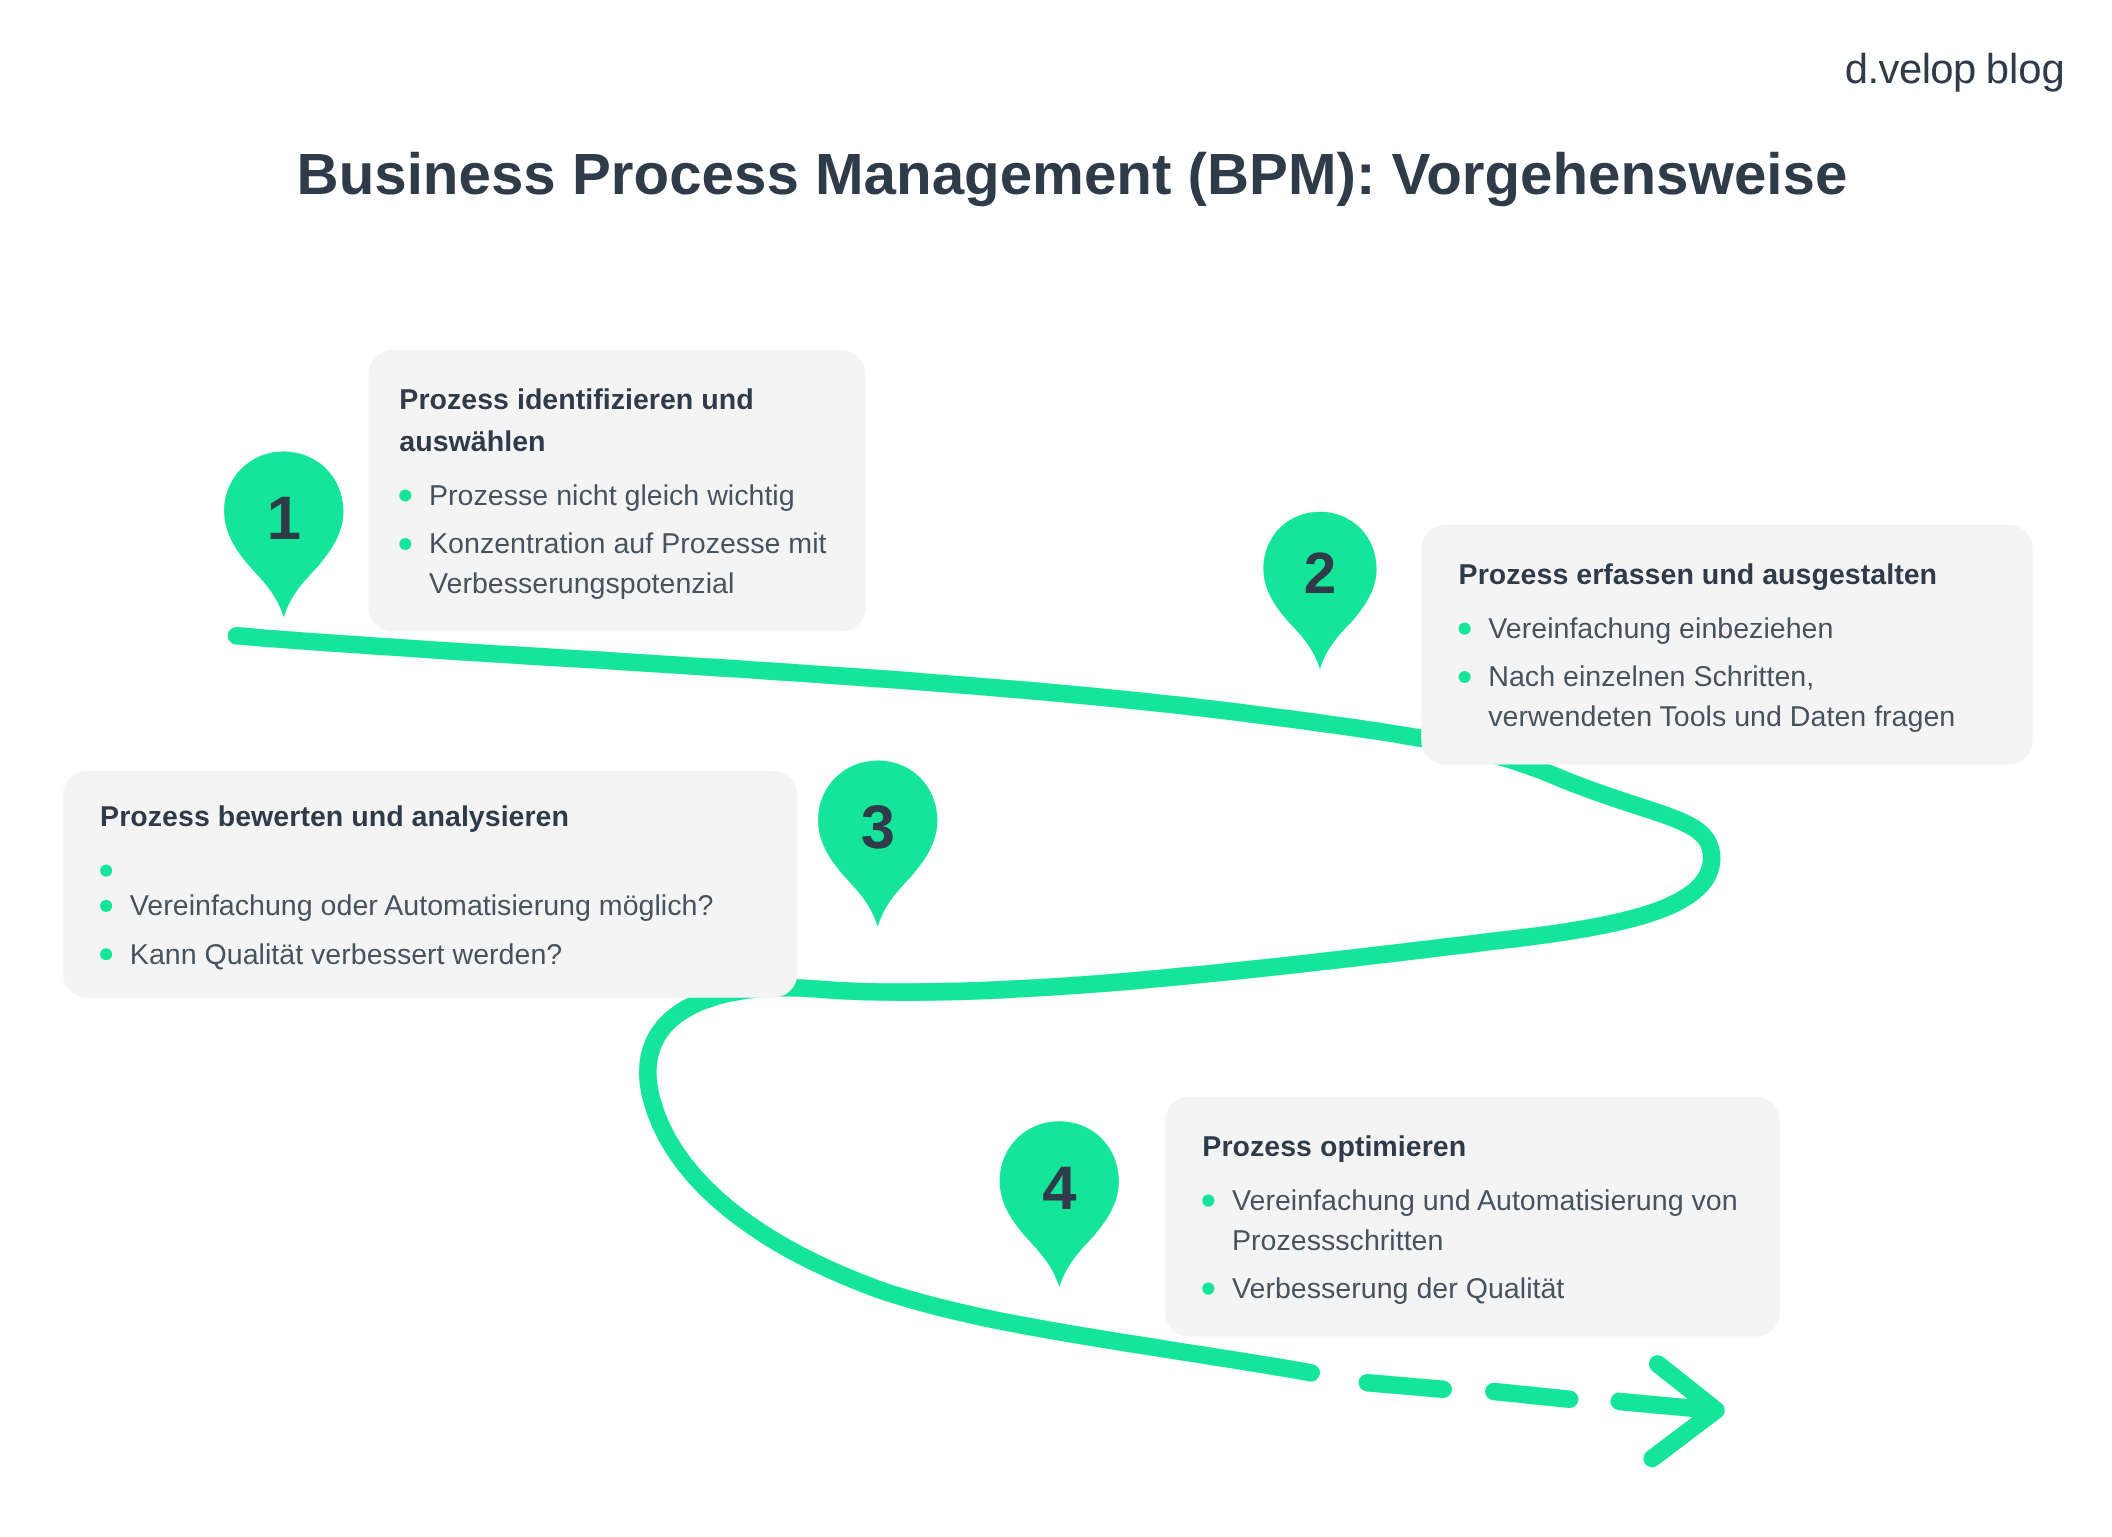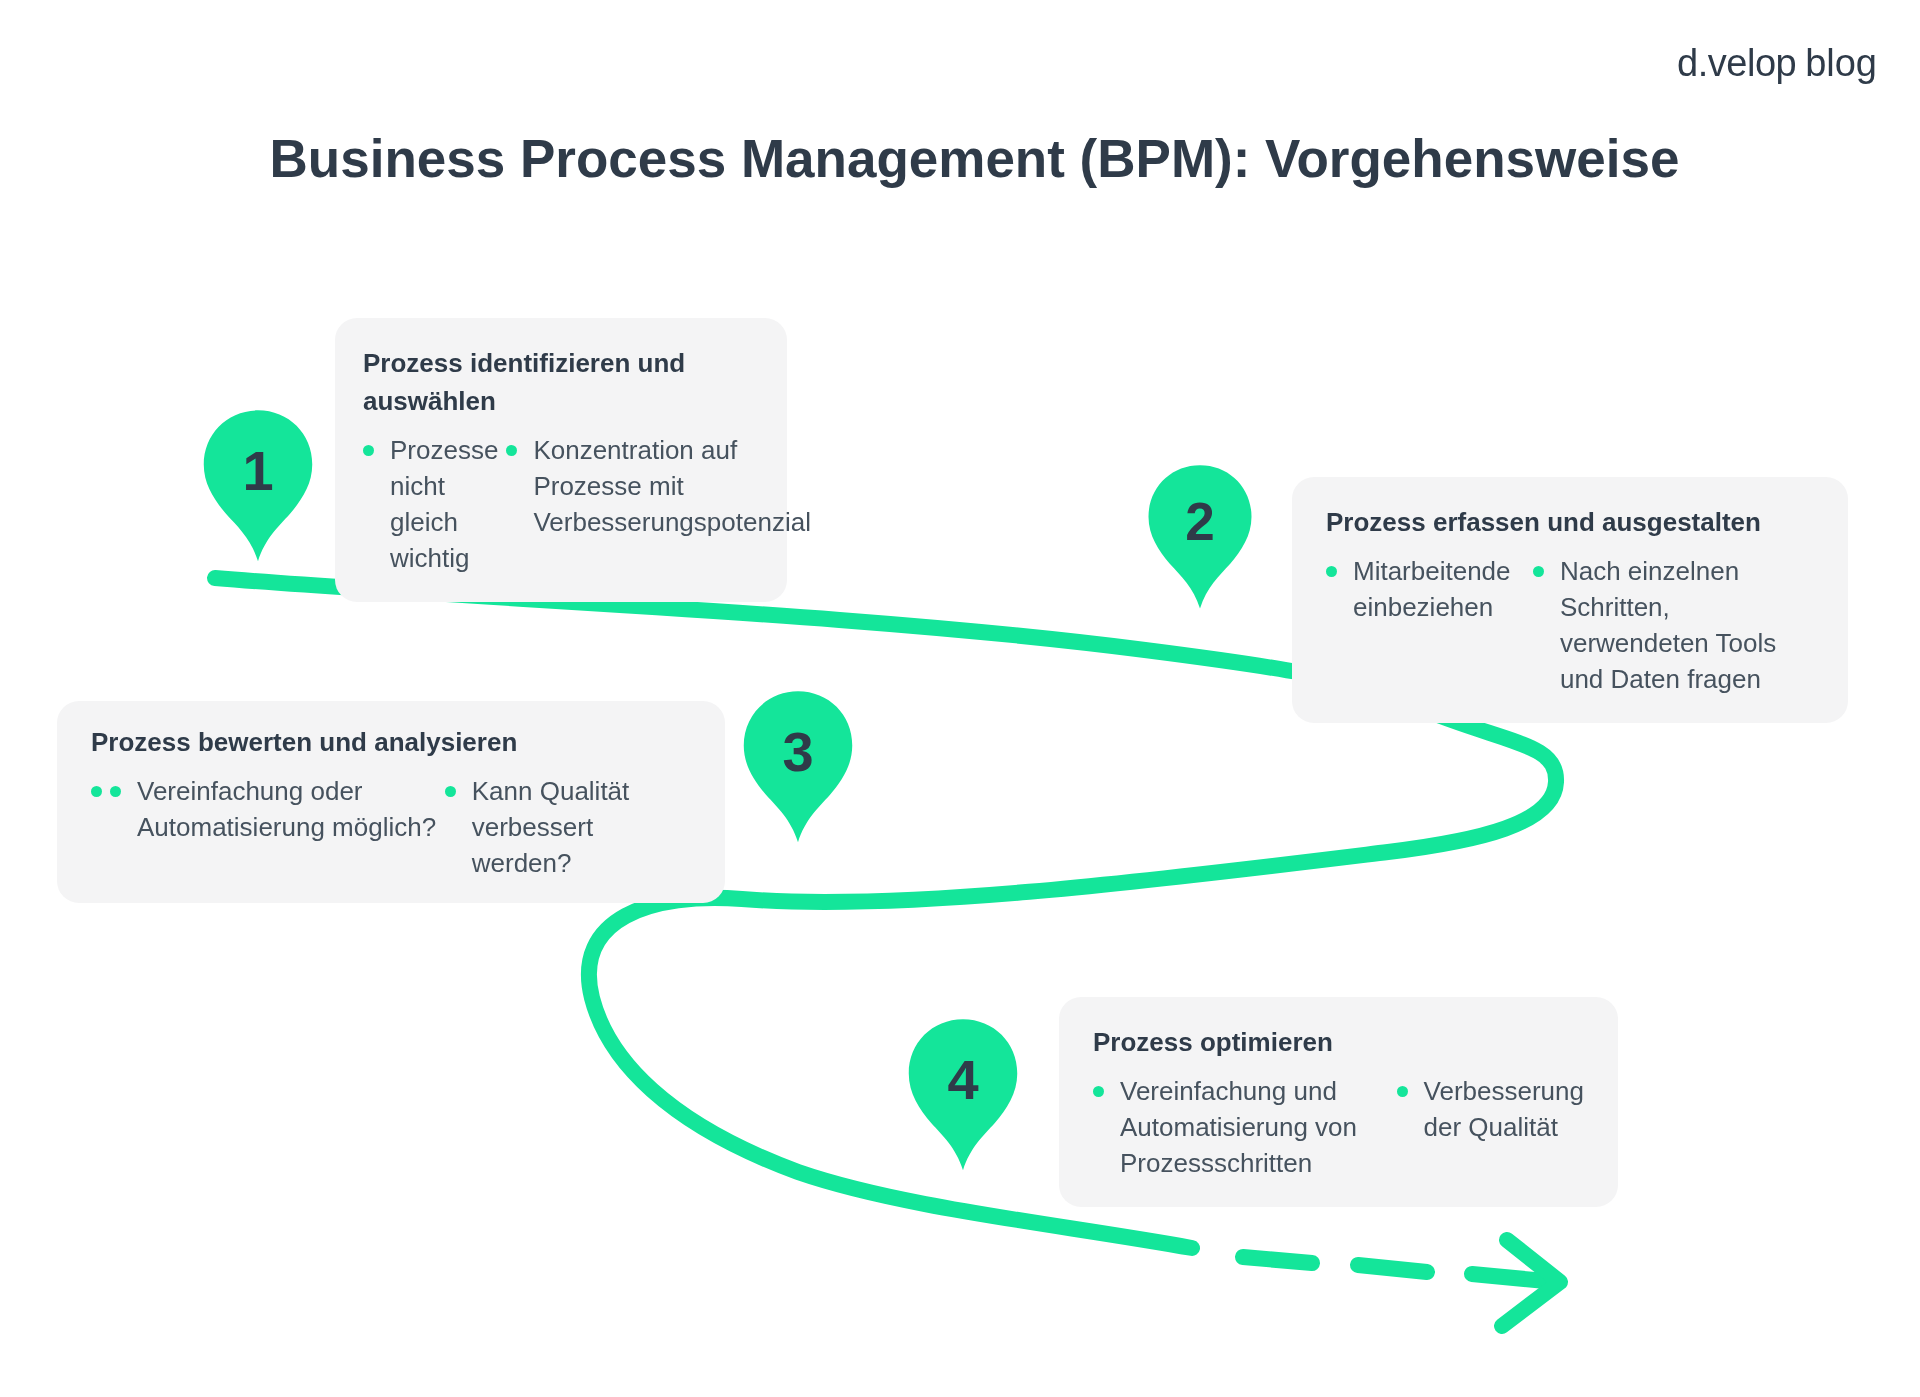--- a/index.html
+++ b/index.html
@@ -19,21 +19,21 @@
   .logo .suffix { font-weight:400; margin-left:9px; }
 
   .route { position:absolute; left:0; top:0; width:1920px; height:1397px; z-index:1; }
   .route path { stroke:var(--accent-green); stroke-width:16; fill:none; stroke-linecap:round; stroke-linejoin:round; }
 
   .card {
     position:absolute; background:var(--card-bg); border-radius:22px;
     padding:26px 34px; box-sizing:border-box; z-index:2;
   }
   .card h3 { margin:0 0 12px 0; font-size:26px; line-height:38px; font-weight:bold; color:var(--dark-text); }
-  .bullets { display:flex; flex-direction:row; gap:8px;justify-content:space-between; }
+  .bullets { display:flex; flex-direction:column; gap:8px;justify-content:space-between; }
   .bullet { display:flex; gap:16px; font-size:26px; line-height:36px; color:var(--body-text); }
   .dot { flex:0 0 auto; width:11px; height:11px; border-radius:50%; background:var(--accent-green); margin-top:13px; }
 
   #card1 { left:335px; top:318px; width:452px; min-height:242px; padding:26px 28px; }
   #card2 { left:1292px; top:477px; width:556px; min-height:217px; }
   #card2 .bullet span { max-width:442px; }
   #card3 { left:57px; top:701px; width:668px; min-height:202px; padding:22px 34px; }
   #card4 { left:1059px; top:997px; width:559px; min-height:198px; }
 
   .pin { position:absolute; z-index:3; color:var(--accent-green); }
@@ -87,21 +87,21 @@
         <span>Konzentration auf Prozesse mit Verbesserungspotenzial</span>
       </div>
     </div>
   </div>
 
   <div class="card" id="card2">
     <h3>Prozess erfassen und ausgestalten</h3>
     <div class="bullets">
       <div class="bullet">
         <span class="dot"></span>
-        <span>Mitarbeitende einbeziehen</span>
+        <span>Vereinfachung einbeziehen</span>
       </div>
       <div class="bullet">
         <span class="dot"></span>
         <span>Nach einzelnen Schritten, verwendeten Tools und Daten fragen</span>
       </div>
     </div>
   </div>
 
   <div class="card" id="card3">
     <h3>Prozess bewerten und analysieren</h3>

